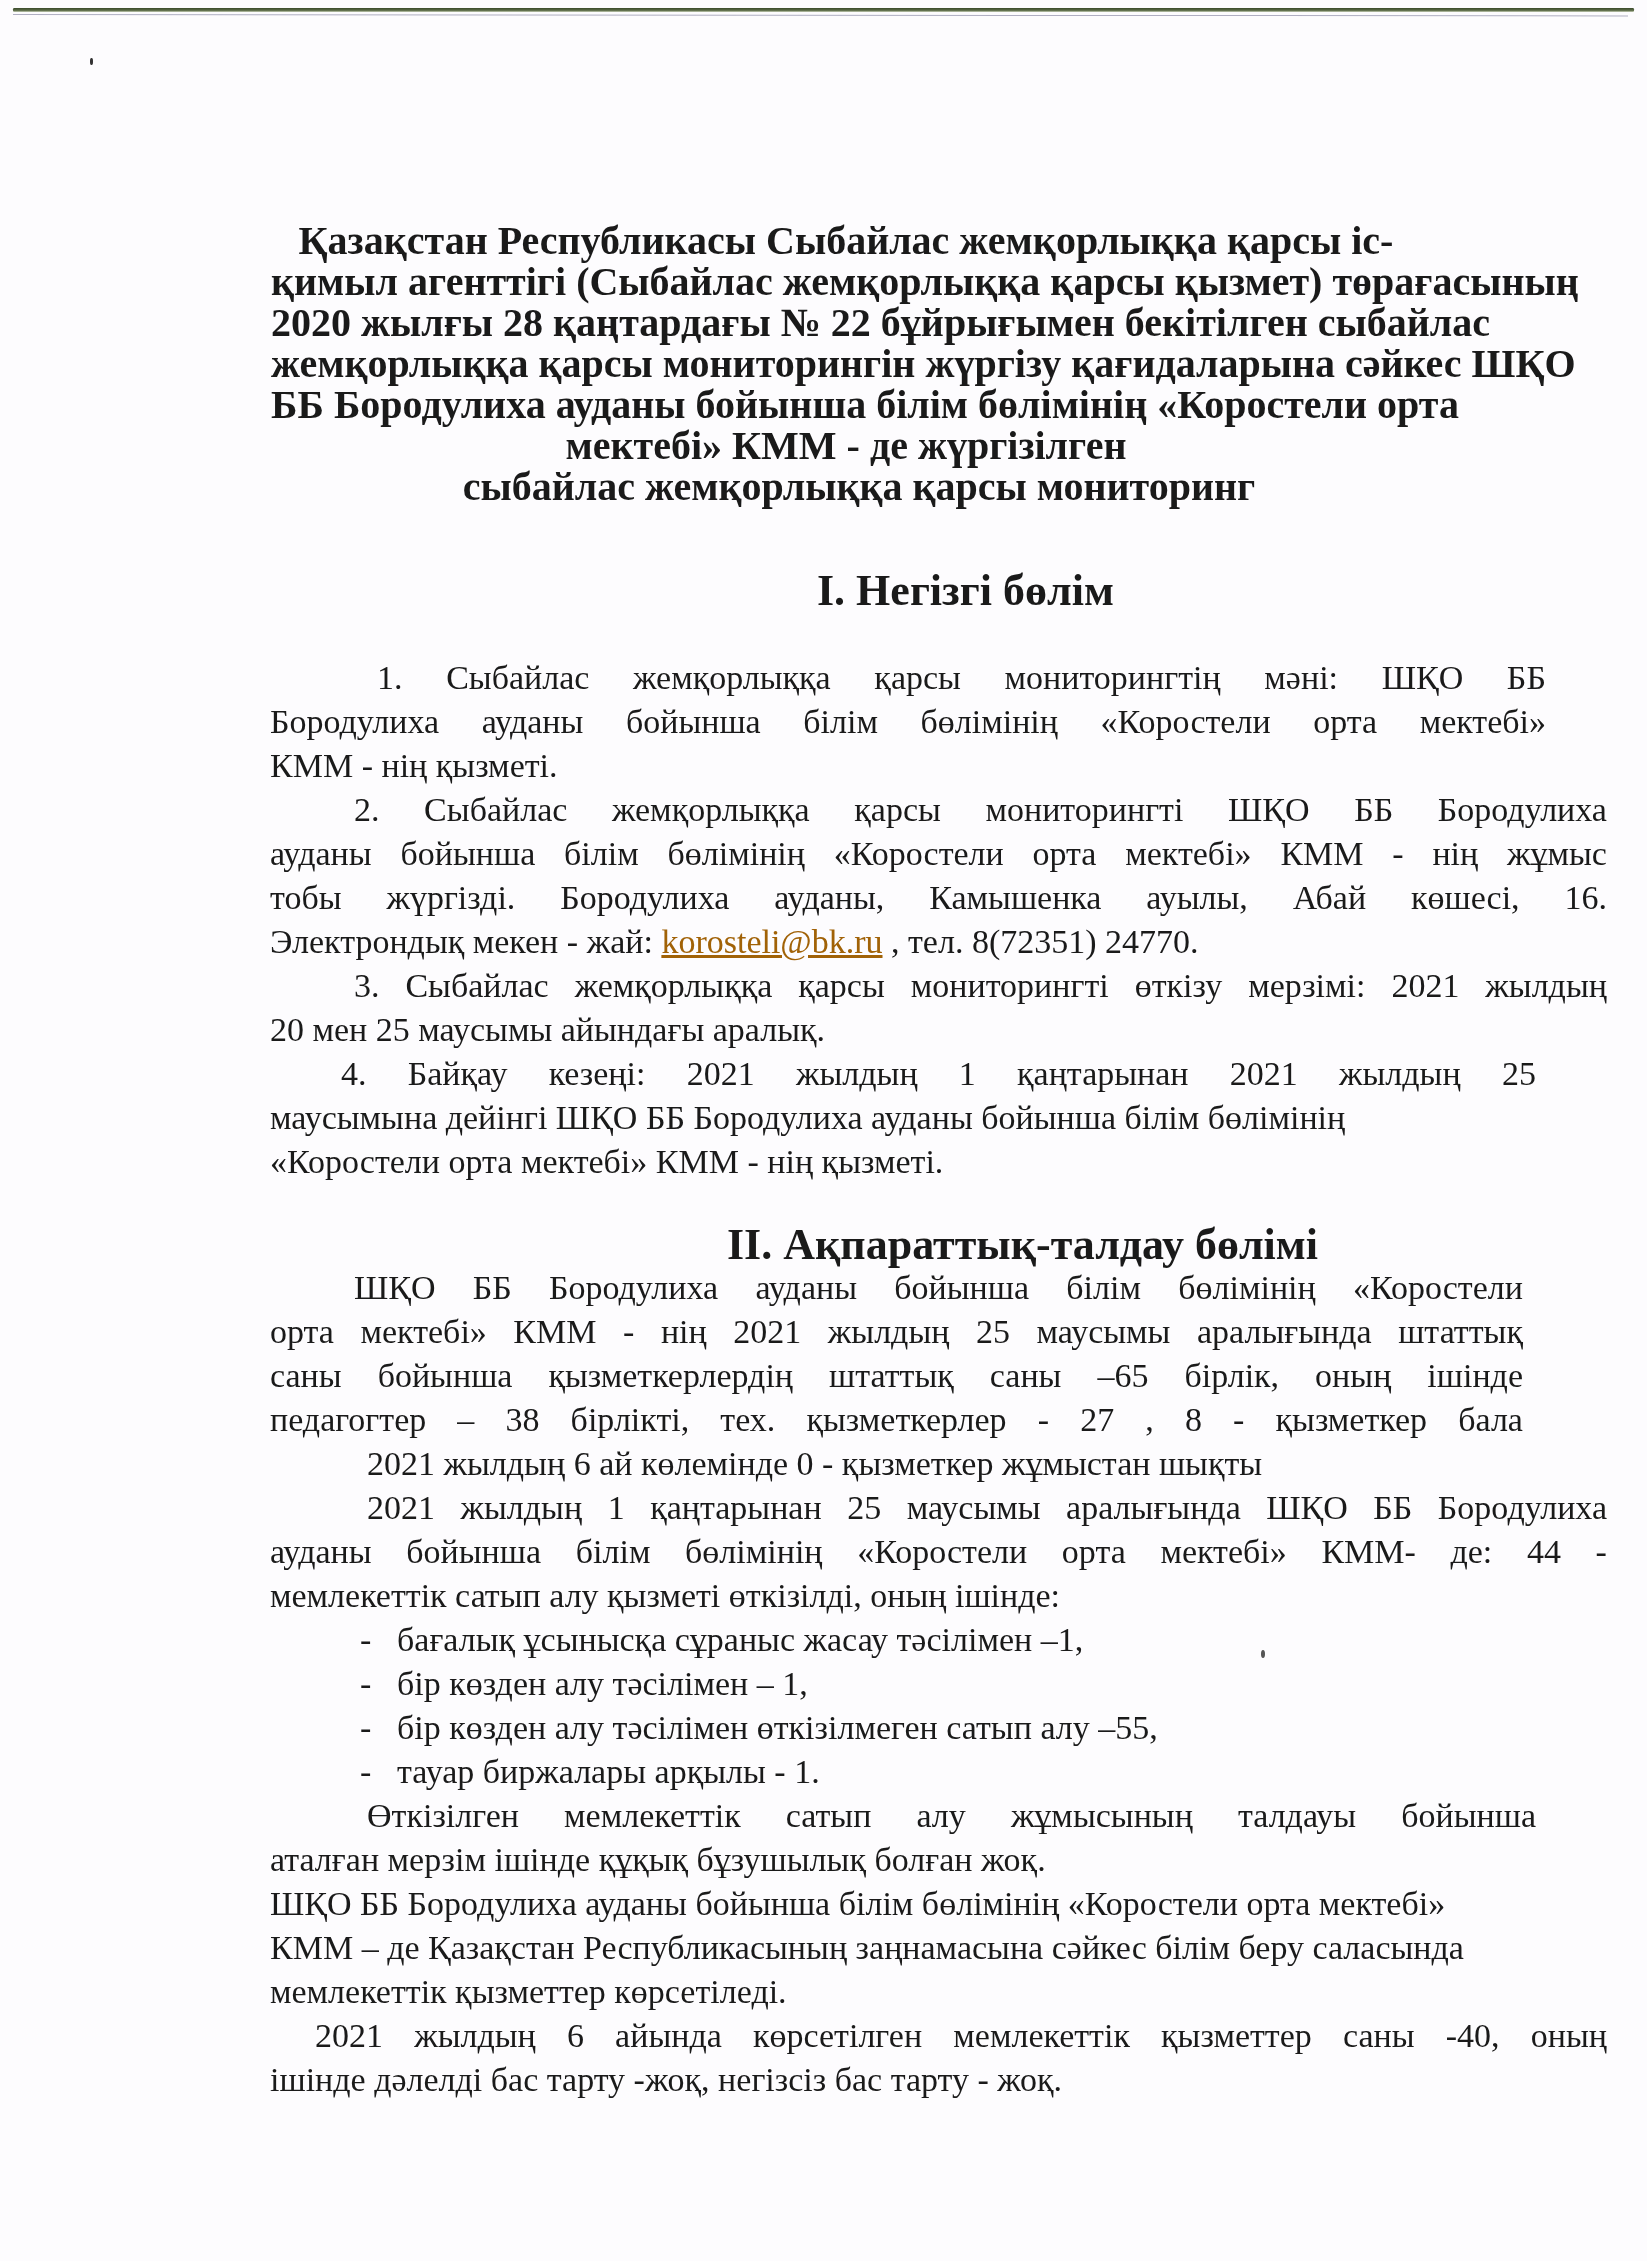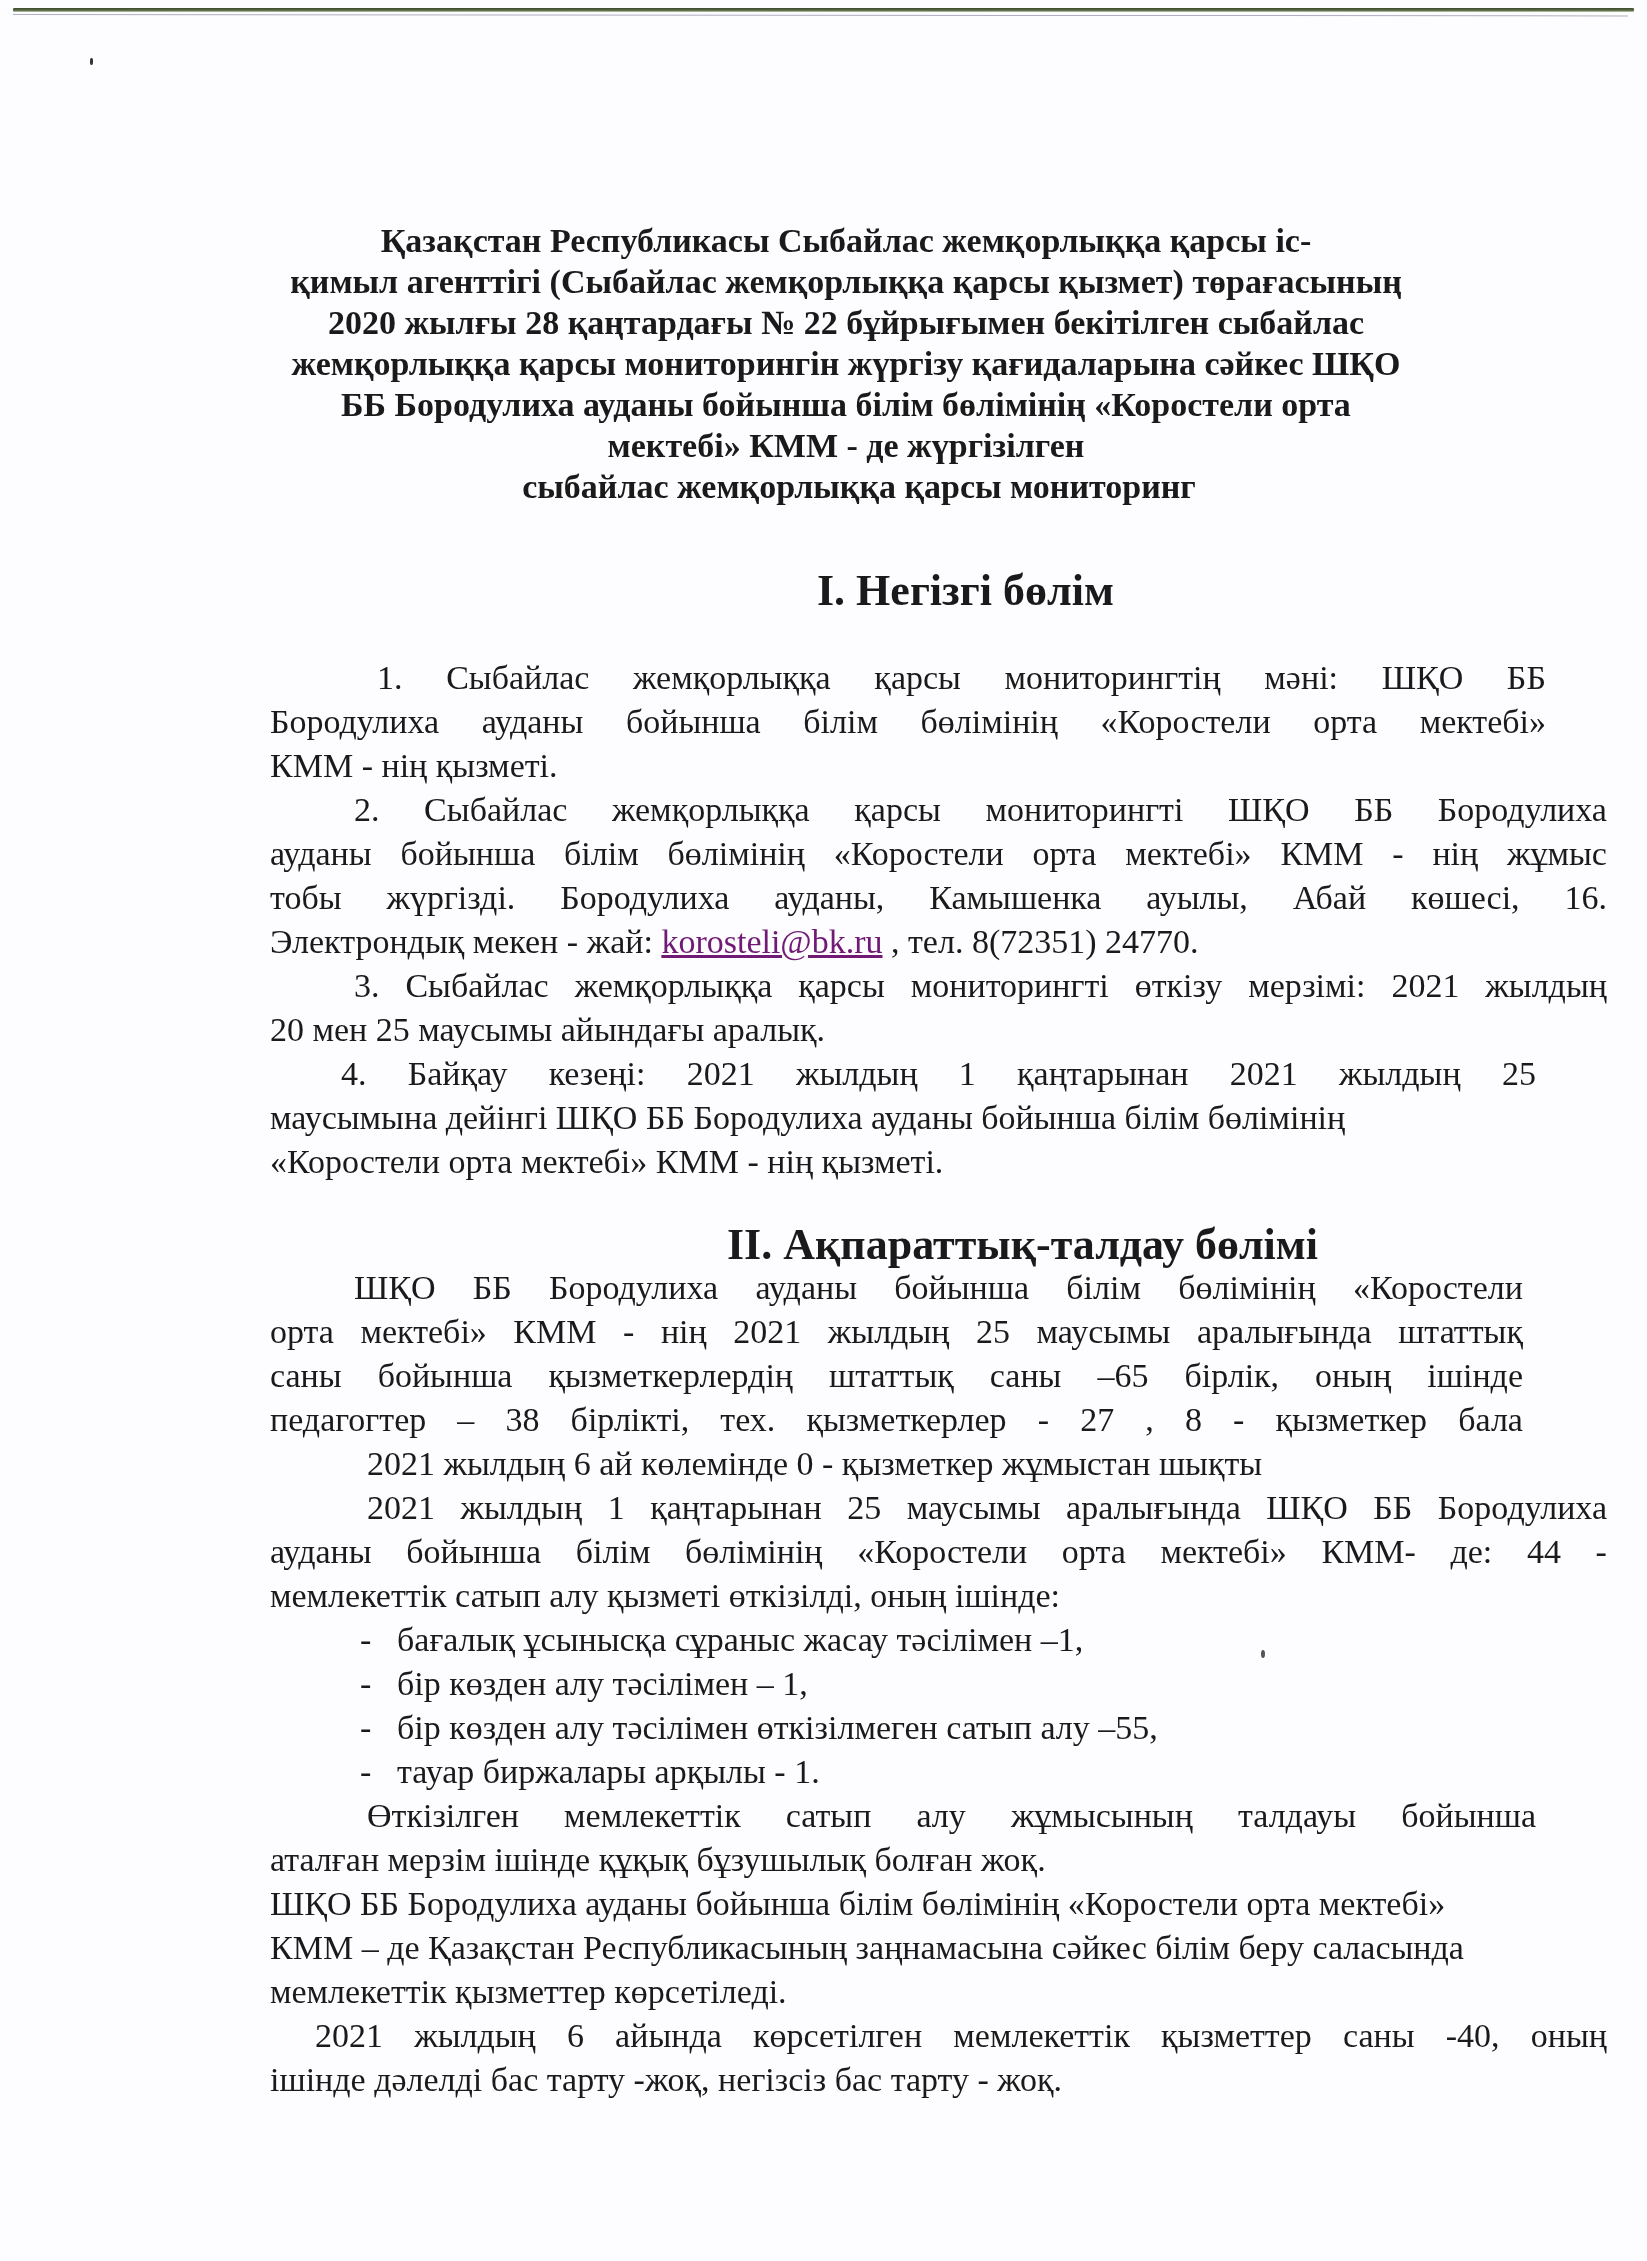--- a/index.html
+++ b/index.html
@@ -43,21 +43,21 @@
       height: 2261px;
       background: #fdfcfe;
     }
     .title-block {
       position: absolute;
       left: 271px;
       top: 220px;
       width: 1150px;
       text-align: center;
       font-weight: bold;
-      font-size: 34px;
+      font-size: 40px;
       line-height: 41px;
     }
     .title-line {
       display: block;
       white-space: nowrap;
     }
     .section-heading {
       position: absolute;
       font-weight: bold;
       font-size: 44px;
@@ -76,21 +76,21 @@
       display: block;
       white-space: nowrap;
     }
     .justify-line {
       display: flex;
       justify-content: space-between;
       white-space: nowrap;
     }
     .link {
       text-decoration: underline;
-      color: #701a75;
+      color: #a16207;
     }
     .bullet-row {
       display: flex;
       white-space: nowrap;
     }
     .bullet-dash {
       display: inline-block;
       width: 37px;
       text-align: left;
       margin-left: 90px;

